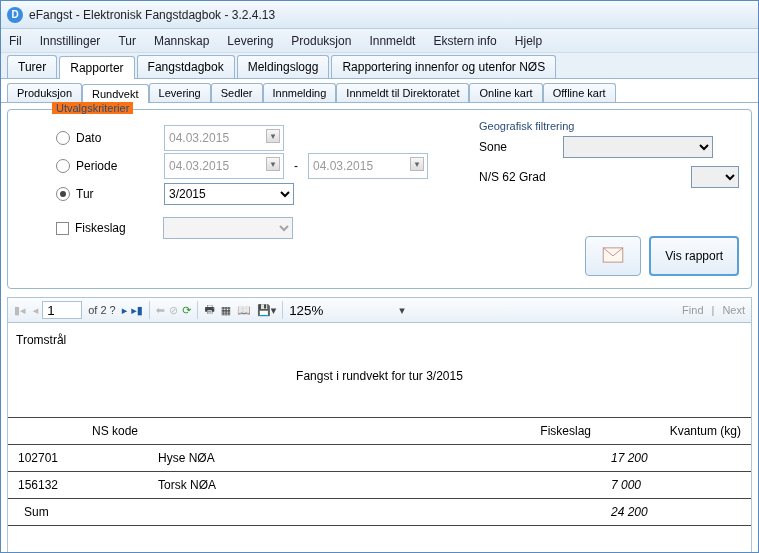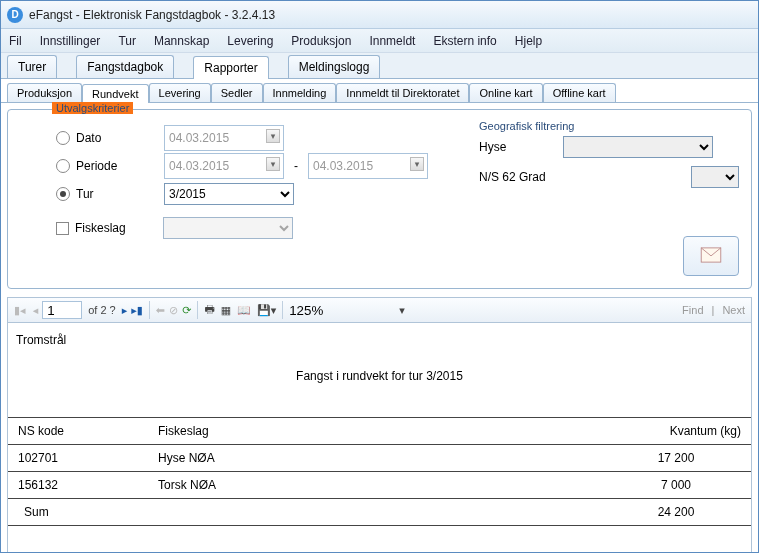--- a/index.html
+++ b/index.html
@@ -2,21 +2,21 @@
 <html><head>
 <meta charset="utf-8">
 <style>
 * { box-sizing: border-box; margin: 0; padding: 0; }
 body { font-family: "Segoe UI", Tahoma, sans-serif; font-size: 12px; background: #fff; width: 759px; height: 553px; overflow: hidden; border: 1px solid #5a8bc0; }
 .titlebar { height: 28px; background: linear-gradient(#f5f9fd,#dceaf6); display: flex; align-items: center; padding-left: 6px; font-size: 12px; color: #222; border-bottom: 1px solid #b7cde2; }
 .titlebar .appicon { width: 16px; height: 16px; border-radius: 50%; background: #3a8dde; display: inline-flex; align-items: center; justify-content: center; color: #fff; font-size: 10px; font-weight: bold; margin-right: 6px; }
 .menubar { height: 24px; background: linear-gradient(#eef5fb,#e1ecf5); display: flex; align-items: center; padding-left: 8px; border-bottom: 1px solid #cfdcea; }
 .menubar span { margin-right: 18px; color: #223; cursor: default; }
 .maintabs { height: 26px; background: #e9f1f8; display: flex; align-items: flex-end; padding-left: 6px; border-bottom: 1px solid #9ab6d1; }
-.tab { padding: 4px 10px; border: 1px solid #9ab6d1; border-bottom: none; background: linear-gradient(#f7fbff,#e5eef7); margin-right: 19px; border-radius: 3px 3px 0 0; cursor: default; }
+.tab { padding: 4px 10px; border: 1px solid #9ab6d1; border-bottom: none; background: linear-gradient(#f7fbff,#e5eef7); margin-right: 2px; border-radius: 3px 3px 0 0; cursor: default; }
 .tab.active { background: #fff; font-weight: normal; position: relative; top: 1px; }
 .subtabs { height: 24px; background: #fff; display: flex; align-items: flex-end; padding-left: 6px; border-bottom: 1px solid #9ab6d1; }
 .subtab { padding: 3px 9px; border: 1px solid #9ab6d1; border-bottom: none; background: linear-gradient(#f7fbff,#e5eef7); margin-right: 0; border-radius: 3px 3px 0 0; cursor: default; font-size: 11px; }
 .subtab.active { background: #fff; position: relative; top: 1px; }
 .content { padding: 6px 6px 0 6px; }
 .fieldset { border: 1px solid #9ab6d1; border-radius: 4px; padding: 14px 14px 16px 48px; background: #fff; position: relative; height: 180px; }
 .fieldset .legend { position: absolute; top: -8px; left: 44px; background: #f97316; padding: 0 4px; color: #2a4c7a; font-size: 11px; }
 .row { display: flex; align-items: center; height: 28px; }
 .row .rad { width: 14px; height: 14px; border: 1px solid #888; border-radius: 50%; margin-right: 6px; display: flex; align-items: center; justify-content: center; background: #fff; }
 .row .rad.sel::after { content:""; width:6px; height:6px; border-radius:50%; background:#444; display:block; }
@@ -42,24 +42,24 @@
 .toolbar .grey { color: #bbb; }
 .toolbar .blue { color: #1a5aa8; }
 .toolbar .sep { width:1px; height:18px; background:#c0d0e0; margin: 0 6px; }
 .toolbar input.pg { width: 40px; height: 18px; border: 1px solid #aac3db; text-align: left; padding-left:4px; }
 .toolbar .zoom { background:#fff; border: none; width: 70px; }
 .toolbar .right { margin-left:auto; display:flex; gap:8px; color:#999; }
 .report { border: 1px solid #b0c4d8; border-top:none; height: 245px; overflow:hidden; position:relative; }
 .report .vessel { font-family: Verdana, sans-serif; font-size: 12px; padding: 10px 8px 4px 8px; }
 .report .title { text-align:center; font-family: Verdana, sans-serif; font-size: 12px; padding: 18px 0 34px 0; }
 table.grid { width: 100%; border-collapse: collapse; font-family: Verdana, sans-serif; font-size: 12px; }
-table.grid th { text-align:left; padding: 6px 10px; border-top: 1px solid #444; border-bottom: 1px solid #444; font-weight: normal; }
+table.grid th { text-align:right; padding: 6px 10px; border-top: 1px solid #444; border-bottom: 1px solid #444; font-weight: normal; }
 table.grid th:last-child { text-align:right; }
 table.grid td { padding: 6px 10px; border-bottom: 1px solid #444; }
-table.grid td:last-child { text-align:center; }
+table.grid td:last-child { text-align:left;font-style:italic; }
 table.grid td:first-child{ padding-left:16px;}
 svg.ico { width:14px; height:14px; }
 </style>
 </head>
 <body>
 
 <div class="titlebar">
   <span class="appicon">D</span>
   <span>eFangst - Elektronisk Fangstdagbok - 3.2.4.13</span>
 </div>
@@ -71,23 +71,24 @@
   <span>Mannskap</span>
   <span>Levering</span>
   <span>Produksjon</span>
   <span>Innmeldt</span>
   <span>Ekstern info</span>
   <span>Hjelp</span>
 </div>
 
 <div class="maintabs">
   <div class="tab">Turer</div>
+  <div class="tab active">Rapporter</div>
   <div class="tab">Fangstdagbok</div>
-  <div class="tab active">Rapporter</div>
   <div class="tab">Meldingslogg</div>
+  <div class="tab">Rapportering innenfor og utenfor NØS</div>
 </div>
 
 <div class="subtabs">
   <div class="subtab">Produksjon</div>
   <div class="subtab active">Rundvekt</div>
   <div class="subtab">Levering</div>
   <div class="subtab">Sedler</div>
   <div class="subtab">Innmelding</div>
   <div class="subtab">Innmeldt til Direktoratet</div>
   <div class="subtab">Online kart</div>
@@ -120,39 +121,42 @@
 
     <div class="row" style="margin-top:6px;">
       <span class="chk"></span>
       <label>Fiskeslag</label>
       <select class="combo" disabled="" style="background:#f0f0f0;"></select>
     </div>
 
     <div class="geo">
       <div class="gtitle">Geografisk filtrering</div>
       <div class="grow">
-        <label>Hyse</label>
+        <label>Sone</label>
         <select></select>
       </div>
       <div class="grow">
         <label>N/S 62 Grad</label>
         <div style="flex:1"></div>
         <select class="small"></select>
       </div>
     </div>
 
     <div class="btns">
       <div class="btn envelope">
         <span>
           <svg class="ico" viewBox="0 0 24 18" style="width:22px;height:16px;">
               <rect x="1" y="1" width="22" height="16" fill="#fff8ee" stroke="#b88" stroke-width="1"></rect>
               <path d="M1 1 L12 10 L23 1" fill="none" stroke="#b88" stroke-width="1"></path>
             </svg>
         </span>
       </div>
+      <div class="btn hl">
+          <span>Vis rapport</span>
+        </div>
     </div>
   </div>
 
   <div class="toolbar">
     <span class="nav">
       <span class="grey">▮◂</span>
       <span class="grey">◂</span>
     </span>
     <input class="pg" value="1" style="">
     <span style="margin:0 6px;">of  2 ?</span>

